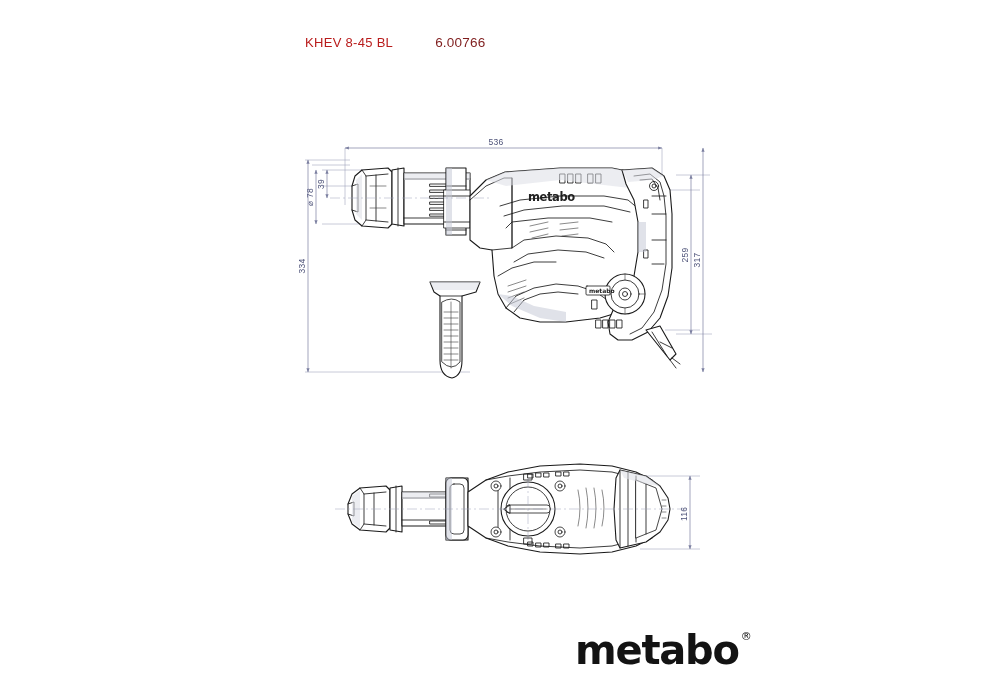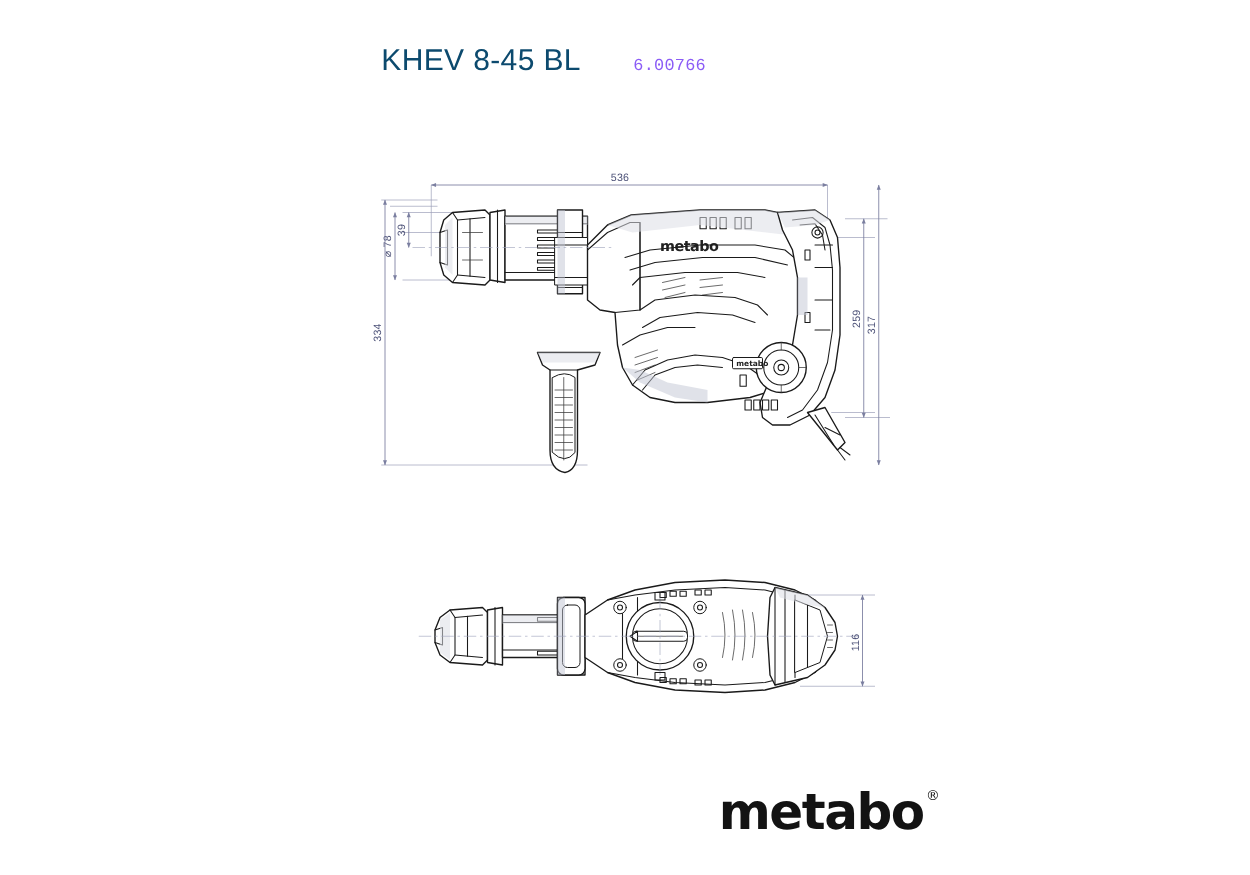--- a/index.html
+++ b/index.html
@@ -23,31 +23,30 @@
   
   #header {
     position: absolute;
     left: 305px;
     top: 35px;
     display: flex;
     align-items: baseline;
     gap: 42px;
   }
   #model-name {
-    font-size: 24px;
-    color: #0c4a6e;
+    font-size: 13px;
+    color: #b91c1c;
     letter-spacing: 0.3px;
     white-space: nowrap;
   }
   #article-number {
     font-size: 13.5px;
-    color: #8b5cf6;
+    color: #7f1d1d;
     letter-spacing: 0.2px;
     white-space: nowrap;
-    font-family: Liberation Mono, monospace;
   }
   
   #drawing {
     position: absolute;
     left: 0;
     top: 0;
     width: 1000px;
     height: 700px;
   }
   

